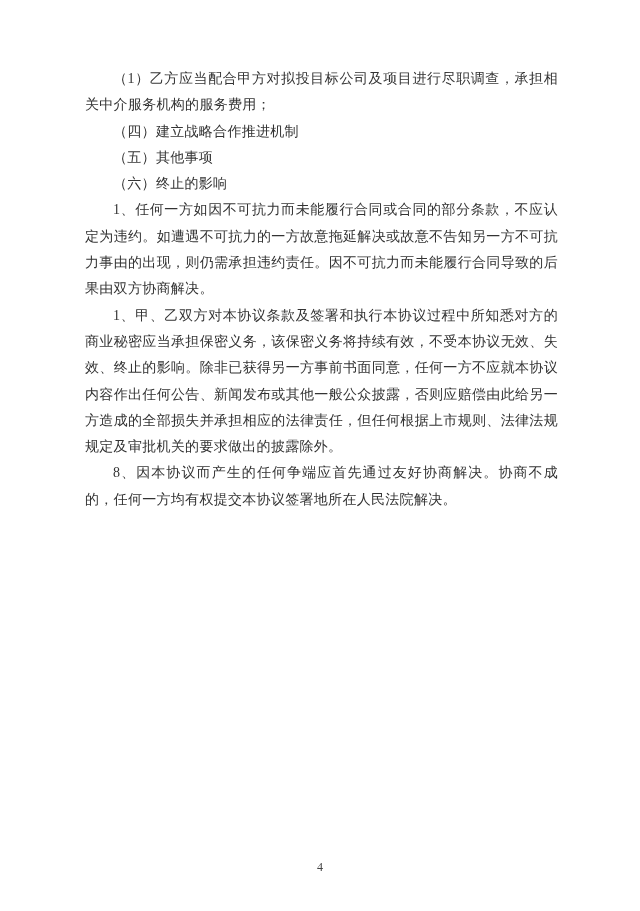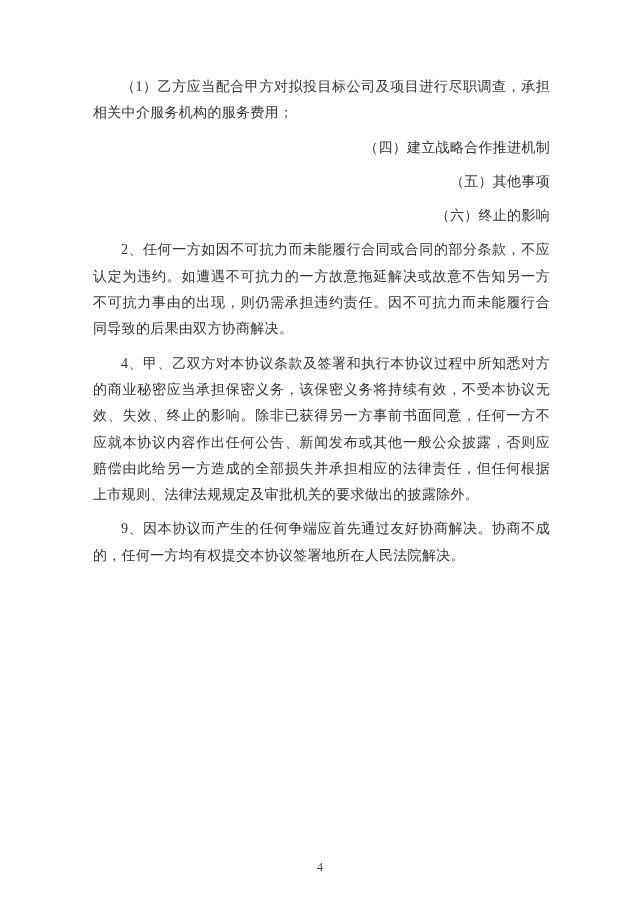--- a/index.html
+++ b/index.html
@@ -21,26 +21,26 @@
     top: 66px;
     width: 473px;
     color: #333333;
     font-size: 14px;
     line-height: 26.3px;
     text-align: justify;
     text-justify: inter-ideograph;
     letter-spacing: 0.3px;
   }
   .content p {
-    margin: 8px;
+    margin: 0;
     padding: 0;
     text-indent: 2em;
   }
   .content p.t-heading {
-    text-align: right;
+    text-align: left;
   }
   .page-number {
     position: absolute;
     left: 0;
     top: 859px;
     width: 100%;
     text-align: center;
     color: #444444;
     font-size: 12px;
     line-height: 16px;
@@ -57,23 +57,23 @@
 
 
       <p class="t-heading">（四）建立战略合作推进机制</p>
 
 
       <p class="t-heading">（五）其他事项</p>
 
 
       <p class="t-heading">（六）终止的影响</p>
 
-      <p class="t-para">2、任何一方如因不可抗力而未能履行合同或合同的部分条款，不应认定为违约。如遭遇不可抗力的一方故意拖延解决或故意不告知另一方不可抗力事由的出现，则仍需承担违约责任。因不可抗力而未能履行合同导致的后果由双方协商解决。</p>
+      <p class="t-para">1、任何一方如因不可抗力而未能履行合同或合同的部分条款，不应认定为违约。如遭遇不可抗力的一方故意拖延解决或故意不告知另一方不可抗力事由的出现，则仍需承担违约责任。因不可抗力而未能履行合同导致的后果由双方协商解决。</p>
 
-      <p class="t-para">4、甲、乙双方对本协议条款及签署和执行本协议过程中所知悉对方的商业秘密应当承担保密义务，该保密义务将持续有效，不受本协议无效、失效、终止的影响。除非已获得另一方事前书面同意，任何一方不应就本协议内容作出任何公告、新闻发布或其他一般公众披露，否则应赔偿由此给另一方造成的全部损失并承担相应的法律责任，但任何根据上市规则、法律法规规定及审批机关的要求做出的披露除外。</p>
+      <p class="t-para">1、甲、乙双方对本协议条款及签署和执行本协议过程中所知悉对方的商业秘密应当承担保密义务，该保密义务将持续有效，不受本协议无效、失效、终止的影响。除非已获得另一方事前书面同意，任何一方不应就本协议内容作出任何公告、新闻发布或其他一般公众披露，否则应赔偿由此给另一方造成的全部损失并承担相应的法律责任，但任何根据上市规则、法律法规规定及审批机关的要求做出的披露除外。</p>
 
-      <p class="t-para">9、因本协议而产生的任何争端应首先通过友好协商解决。协商不成的，任何一方均有权提交本协议签署地所在人民法院解决。</p>
+      <p class="t-para">8、因本协议而产生的任何争端应首先通过友好协商解决。协商不成的，任何一方均有权提交本协议签署地所在人民法院解决。</p>
 
     </div>
 
   <div class="page-number">4</div>
 
 </div>
 
 </body></html>

